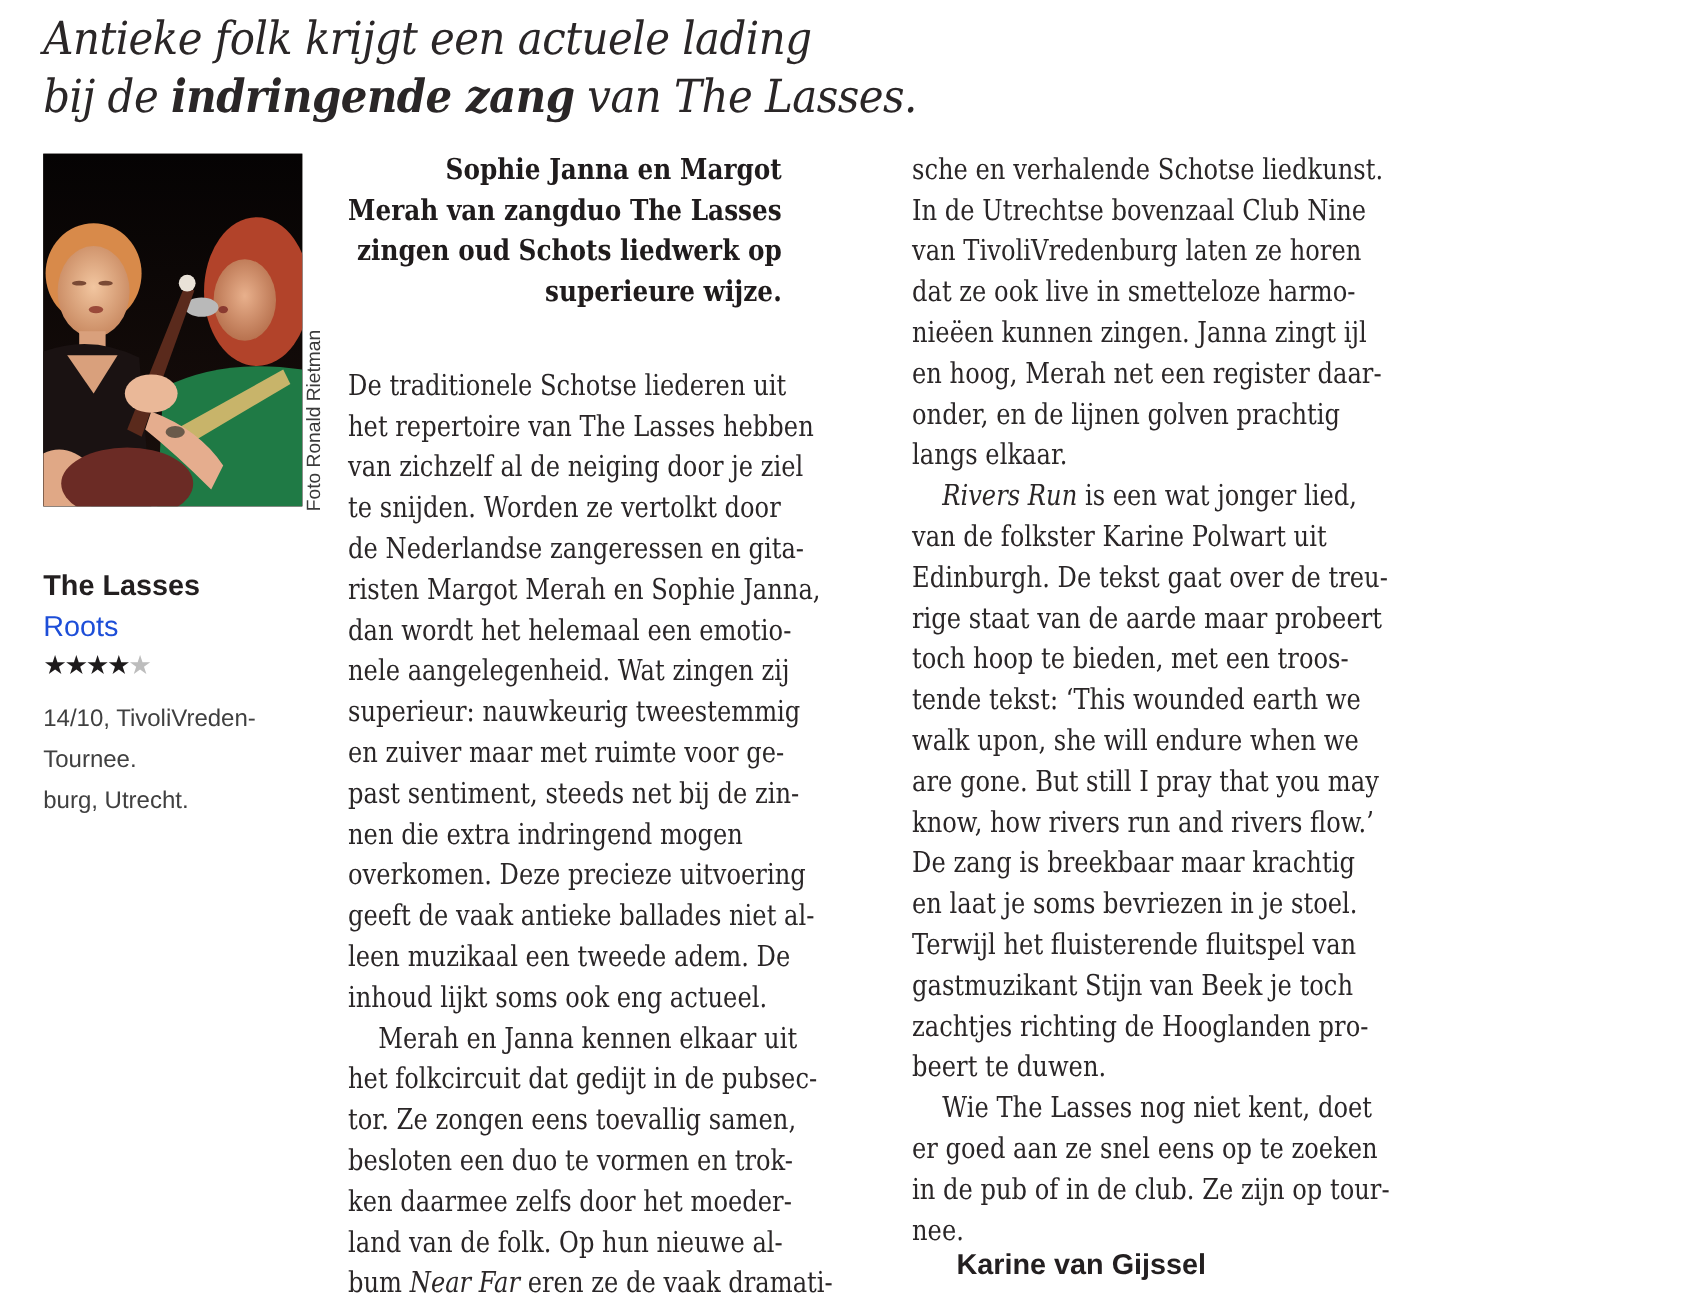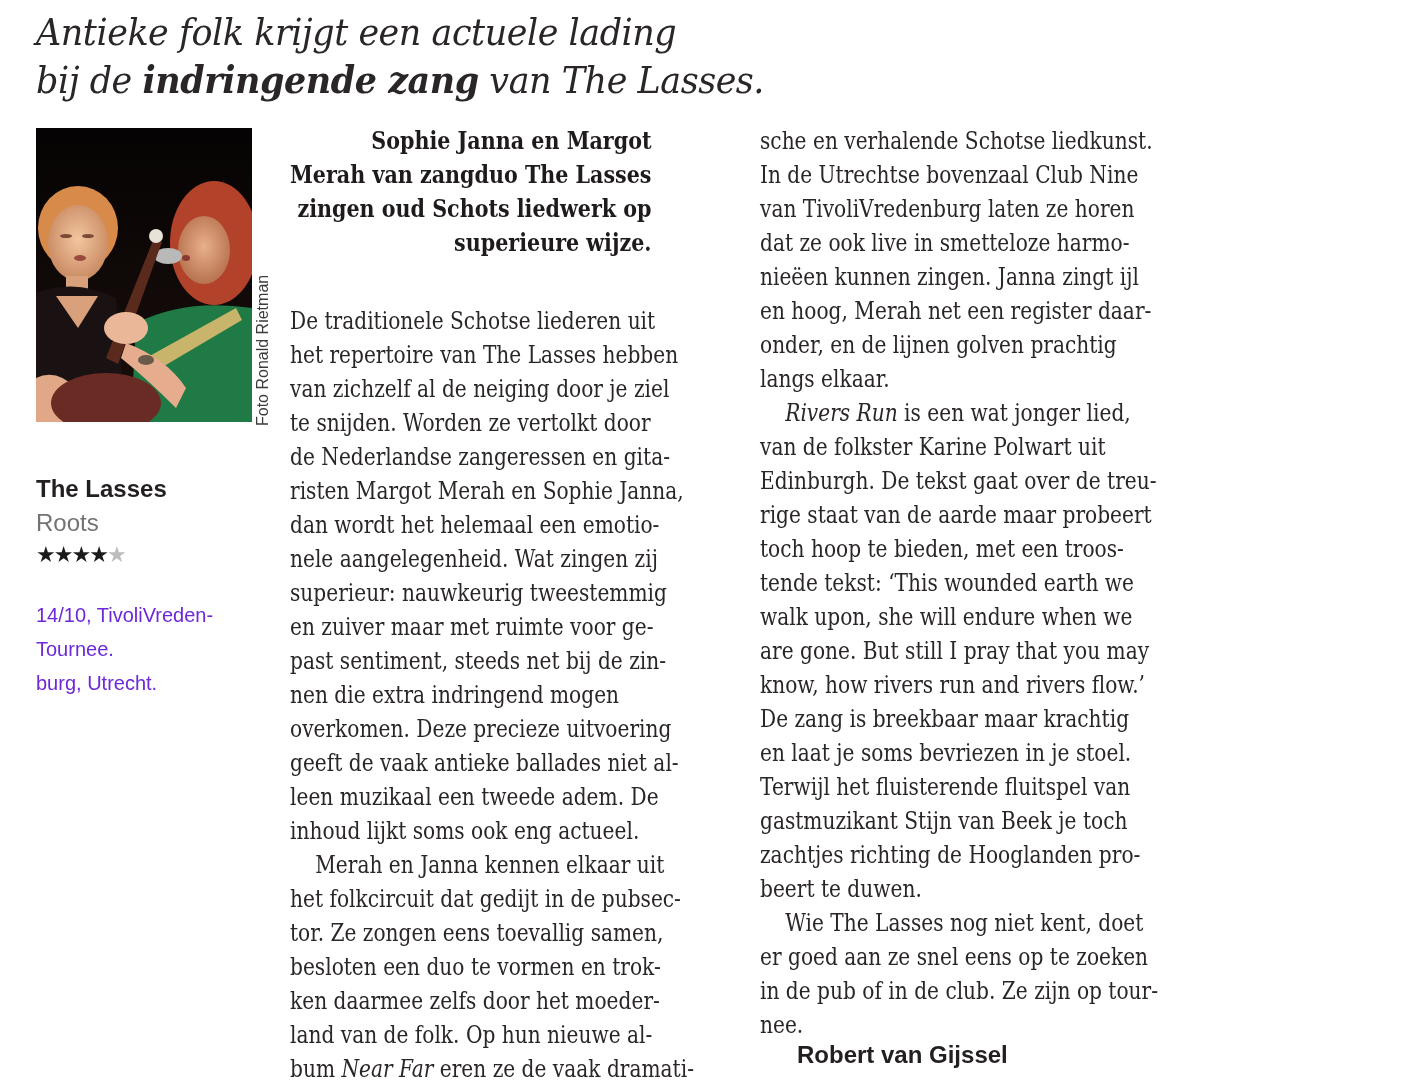--- a/index.html
+++ b/index.html
@@ -63,35 +63,35 @@
     }
     .info-title {
       font-weight: bold;
       font-size: 24px;
       line-height: 34px;
       color: #231f20;
     }
     .info-genre {
       font-size: 24px;
       line-height: 34px;
-      color: #737373;
+      color: #1d4ed8;
     }
     .rating {
       font-size: 22px;
       line-height: 30px;
       letter-spacing: -2px;
       white-space: nowrap;
     }
     .star-on { color: #1d1a1b; }
     .star-off { color: #bdbdbd; }
     .info-details {
-      margin-top: 28px;
+      margin-top: 12px;
       font-size: 20px;
       line-height: 34px;
-      color: #6d28d9;
+      color: #404040;
     }
     .col {
       position: absolute;
       font-family: "DejaVu Serif", "Liberation Serif", serif;
       font-size: 24px;
       color: #2a2627;
     }
     .col .line {
       display: block;
       height: 34px;
@@ -266,13 +266,13 @@
   <span class="line">Terwijl het fluisterende fluitspel van</span>
   <span class="line">gastmuzikant Stijn van Beek je toch</span>
   <span class="line">zachtjes richting de Hooglanden pro-</span>
   <span class="line">beert te duwen.</span>
   <span class="line indent">Wie The Lasses nog niet kent, doet</span>
   <span class="line">er goed aan ze snel eens op te zoeken</span>
   <span class="line">in de pub of in de club. Ze zijn op tour-</span>
   <span class="line">nee.</span>
 </div>
 
-<div class="byline">Robert van Gijssel</div>
+<div class="byline">Karine van Gijssel</div>
 
 </body></html>

